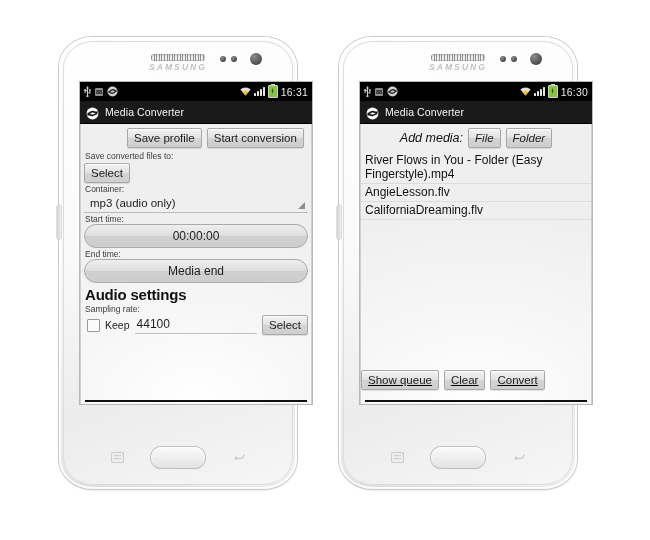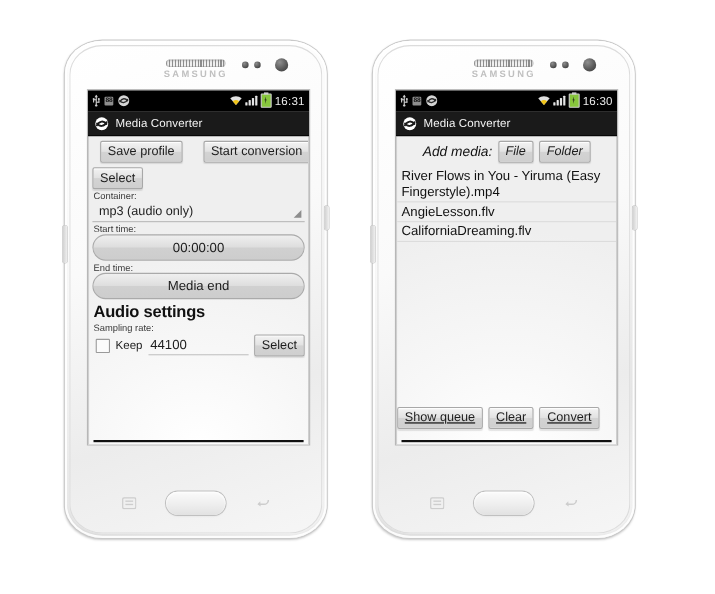--- a/index.html
+++ b/index.html
@@ -57,39 +57,39 @@
   .speaker i{
     display:block;width:100%;height:100%;
     background:repeating-linear-gradient(90deg,#7d7d7d 0 1px,transparent 1px 2.6px);
     opacity:.85;
   }
   .samsung{
     position:absolute;left:50%;top:13px;transform:translateX(-50%);
     font-size:8.5px;letter-spacing:2.1px;font-weight:bold;
     color:#c0c0c0;
     font-family:"Liberation Sans", sans-serif;
+    font-style:italic;
   }
   .sensor{
     position:absolute;top:7px;border-radius:50%;
     background:radial-gradient(circle at 35% 30%,#8d8d8d,#4a4a4a 70%,#2e2e2e);
   }
   .sensor.s1{left:161px;width:6px;height:6px;}
   .sensor.s2{left:172px;width:6px;height:6px;}
   .cam{
     position:absolute;left:191px;top:4px;width:12px;height:12px;border-radius:50%;
     background:radial-gradient(circle at 35% 30%,#8f8f8f,#555 60%,#3a3a3a);
     box-shadow:0 0 0 1px rgba(255,255,255,.6);
   }
 
   
   .screen{
-    position:absolute;left:21px;top:45px;width:188px;height:322px;
+    position:absolute;left:21px;top:45px;width:232px;height:322px;
     background:#ffffff;overflow:hidden;
     box-shadow:0 0 0 1px #b7b7b7;
-    padding-left:13px;
   }
   .screen-inner{position:absolute;inset:0;display:flex;flex-direction:column;}
 
   
   .statusbar{
     height:19px;flex:0 0 19px;background:#000;color:#d6d6d6;
     display:flex;align-items:center;padding:0 4px;
     font-size:10px;
   }
   .sb-left{display:flex;align-items:center;gap:4px;}
@@ -166,21 +166,21 @@
     border-left:7px solid transparent;border-bottom:7px solid #8d8d8d;
   }
   .wide-btn{
     margin:0 3px;display:block;width:calc(100% - 6px);box-sizing:border-box;
     background:linear-gradient(180deg,#efefef 0%,#dedede 48%,#d0d0d0 52%,#cdcdcd 100%);
     border:1px solid #aaa;border-radius:12px;
     font-size:12px;color:#1c1c1c;text-align:center;padding:4px 0;
   }
 
   
-  .row-topbtns{display:flex;gap:19px;padding:4px 0 2px 10px;}
+  .row-topbtns{display:flex;gap:5px;padding:4px 0 2px 10px;margin-left:36px;}
   .row-spin{display:flex;align-items:flex-end;gap:4px;padding:0 3px 0 0;}
   .row-spin .spinner{flex:1 1 auto;margin-left:3px;}
   .tiny-btn{
     flex:0 0 24px;height:17px;
     background:linear-gradient(180deg,#f4f4f4,#e4e4e4);
     border:1px solid #b0b0b0;border-radius:2px;
     font-size:7px;color:#8a8a8a;display:flex;align-items:center;justify-content:center;
   }
   .row-path{display:flex;align-items:flex-start;gap:4px;padding:1px 3px 0 3px;}
   .path-text{
@@ -302,20 +302,21 @@
         </div>
 
         <div class="content">
 
           <div class="row-topbtns">
             <div class="abtn">Save profile</div>
             <div class="abtn">Start conversion</div>
           </div>
 
 
+          <div class="lbl">Save converted files to:</div>
 
           <div class="row-path">
             <div class="abtn sel-btn">Select</div>
           </div>
 
           <div class="lbl">Container:</div>
 
           <div class="spinner">
             <span>mp3 (audio only)</span>
             <span class="tri"></span>
@@ -433,21 +434,21 @@
 
         <div class="content">
 
           <div class="row-add">
             <span class="add-lbl">Add media:</span>
             <span class="abtn">File</span>
             <span class="abtn">Folder</span>
           </div>
 
           <div class="filelist">
-            <div class="fileitem">River Flows in You - Yiruma (Easy Fingerstyle).mp4</div>
+            <div class="fileitem">River Flows in You - Folder (Easy Fingerstyle).mp4</div>
             <div class="fileitem">AngieLesson.flv</div>
             <div class="fileitem">CaliforniaDreaming.flv</div>
           </div>
 
           <div class="row-bottom">
             <span class="abtn">Show queue</span>
             <span class="abtn">Clear</span>
             <span class="abtn">Convert</span>
           </div>
 

